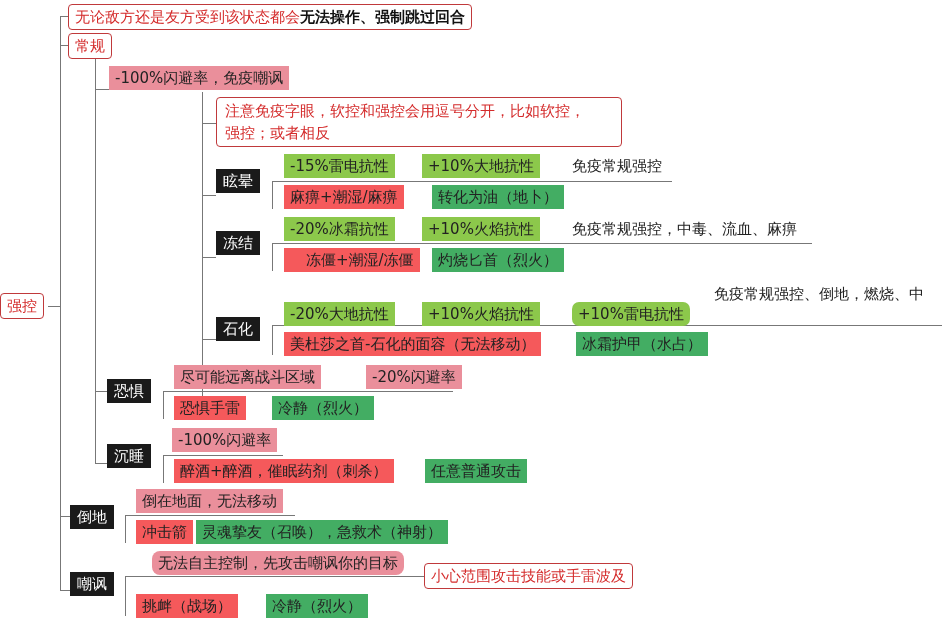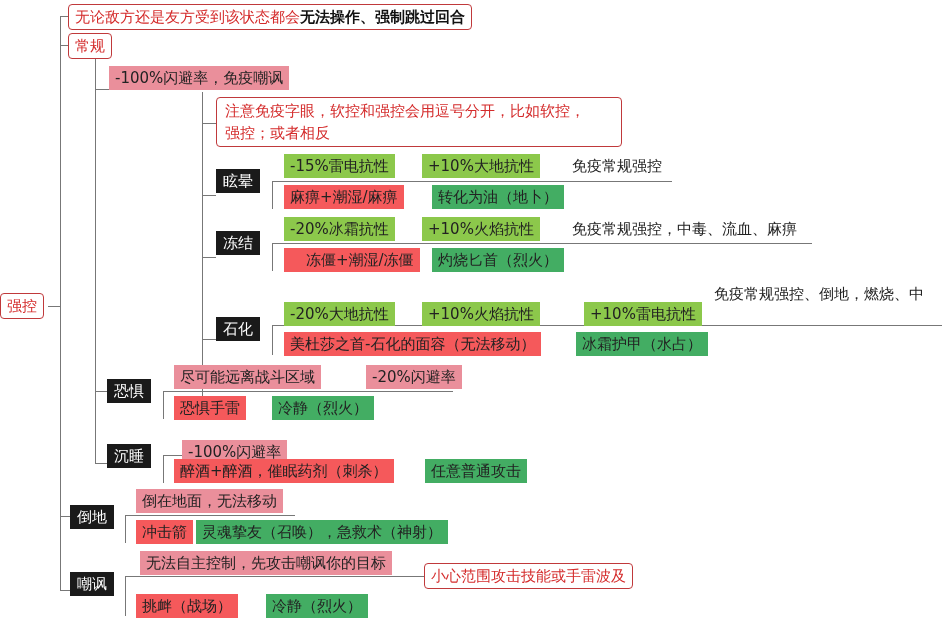--- a/index.html
+++ b/index.html
@@ -74,40 +74,40 @@
 <div class="n dark" style="left:216px;top:231px;">冻结</div>
 <div class="n lg" style="left:284px;top:217px;">-20%冰霜抗性</div>
 <div class="n lg" style="left:422px;top:217px;">+10%火焰抗性</div>
 <div class="n plain" style="left:566px;top:217px;">免疫常规强控，中毒、流血、麻痹</div>
 <div class="n red" style="left:284px;top:248px;padding-left:22px;">冻僵+潮湿/冻僵</div>
 <div class="n dg" style="left:432px;top:248px;">灼烧匕首（烈火）</div>
 
 <div class="n dark" style="left:216px;top:317px;">石化</div>
 <div class="n lg" style="left:284px;top:302px;">-20%大地抗性</div>
 <div class="n lg" style="left:422px;top:302px;">+10%火焰抗性</div>
-<div class="n lg" style="left:584px;top:302px;">+10%雷电抗性</div>
+<div class="n lg" style="left:572px;top:302px;border-radius:7px;">+10%雷电抗性</div>
 <div style="position:absolute;left:708px;top:283px;line-height:22px;font-size:15px;padding:0 6px;">
   <div>免疫常规强控、倒地，燃烧、中</div>
 </div>
 <div class="n red" style="left:284px;top:332px;">美杜莎之首-石化的面容（无法移动）</div>
 <div class="n dg" style="left:576px;top:332px;">冰霜护甲（水占）</div>
 
 <div class="n dark" style="left:107px;top:379px;">恐惧</div>
 <div class="n pink" style="left:174px;top:365px;">尽可能远离战斗区域</div>
 <div class="n pink" style="left:350px;top:365px;margin-left:16px;">-20%闪避率</div>
 <div class="n red" style="left:174px;top:396px;">恐惧手雷</div>
 <div class="n dg" style="left:272px;top:396px;">冷静（烈火）</div>
 
 <div class="n dark" style="left:107px;top:444px;">沉睡</div>
-<div class="n pink" style="left:182px;top:428px;margin-top:12px;">-100%闪避率</div>
+<div class="n pink" style="left:172px;top:428px;">-100%闪避率</div>
 <div class="n red" style="left:174px;top:459px;">醉酒+醉酒，催眠药剂（刺杀）</div>
 <div class="n dg" style="left:425px;top:459px;">任意普通攻击</div>
 
 <div class="n dark" style="left:70px;top:505px;">倒地</div>
 <div class="n pink" style="left:136px;top:489px;">倒在地面，无法移动</div>
 <div class="n red" style="left:136px;top:520px;">冲击箭</div>
 <div class="n dg" style="left:196px;top:520px;">灵魂挚友（召唤），急救术（神射）</div>
 
 <div class="n dark" style="left:70px;top:572px;">嘲讽</div>
-<div class="n pink" style="left:140px;top:551px;">无法自主控制，先攻击嘲讽你的目标</div>
+<div class="n pink" style="left:152px;top:551px;border-radius:8px;">无法自主控制，先攻击嘲讽你的目标</div>
 <div class="n outline" style="left:424px;top:563px;">小心范围攻击技能或手雷波及</div>
 <div class="n red" style="left:136px;top:594px;">挑衅（战场）</div>
 <div class="n dg" style="left:266px;top:594px;">冷静（烈火）</div>
 
 </body></html>

